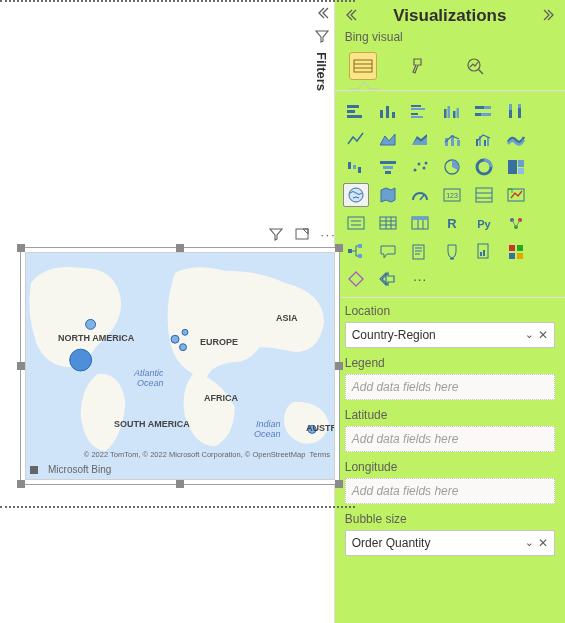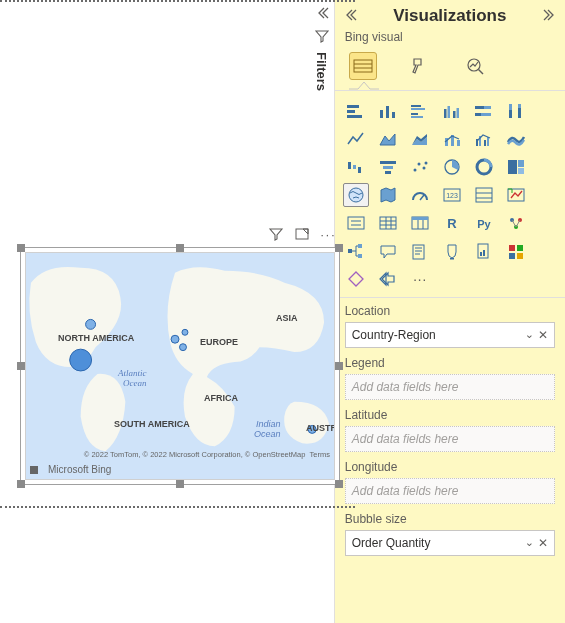--- a/index.html
+++ b/index.html
@@ -104,21 +104,21 @@
     font-size: 9px;
     color: #444;
     text-align: right;
     white-space: nowrap;
   }
   
   .panel {
     width: 246px;
     height: 623px;
     border-left: 1px solid #e1dfdd;
-    background: #fef9c3;
+    background: #bef264;
     display: flex;
     flex-direction: column;
   }
   .panel-header {
     display: flex;
     align-items: center;
     justify-content: space-between;
     padding: 6px 8px 4px 8px;
   }
   .panel-title {
@@ -266,21 +266,21 @@
           <circle cx="150" cy="87" r="4" fill="#7fb1e6" stroke="#2b66ad" stroke-width="1"></circle>
           <circle cx="158" cy="95" r="3.5" fill="#7fb1e6" stroke="#2b66ad" stroke-width="1"></circle>
           <circle cx="160" cy="80" r="3" fill="#7fb1e6" stroke="#2b66ad" stroke-width="1"></circle>
           <circle cx="288" cy="178" r="4" fill="#7fb1e6" stroke="#2b66ad" stroke-width="1"></circle>
         </svg>
         <div class="mlabel" style="top:80px;left:32px;font-weight:600;">NORTH AMERICA</div>
         <div class="mlabel" style="top:84px;left:174px;font-weight:600;">EUROPE</div>
         <div class="mlabel" style="top:60px;left:250px;font-weight:600;">ASIA</div>
         <div class="mlabel" style="top:140px;left:178px;font-weight:600;">AFRICA</div>
         <div class="mlabel" style="top:166px;left:88px;font-weight:600;">SOUTH AMERICA</div>
-        <div class="mlabel" style="top:115px;left:92px;color:#5a7fbf;font-style:italic;white-space:pre-line;font-family:Liberation Serif, serif;">Atlantic
+        <div class="mlabel" style="top:115px;left:108px;color:#5a7fbf;font-style:italic;white-space:pre-line;">Atlantic
 Ocean</div>
         <div class="mlabel" style="top:166px;left:228px;color:#5a7fbf;font-style:italic;white-space:pre-line;">Indian
 Ocean</div>
         <div class="mlabel" style="top:170px;left:280px;font-weight:600;">AUSTR…</div>
 
         <div class="mlabel" style="bottom:4px;left:4px;font-size:10px;color:#666;display:flex;align-items:center;gap:10px;">
           <svg width="8" height="8" viewBox="0 0 8 8">
               <rect width="8" height="8" fill="#666"></rect>
             </svg>
           <span>Microsoft Bing</span>

